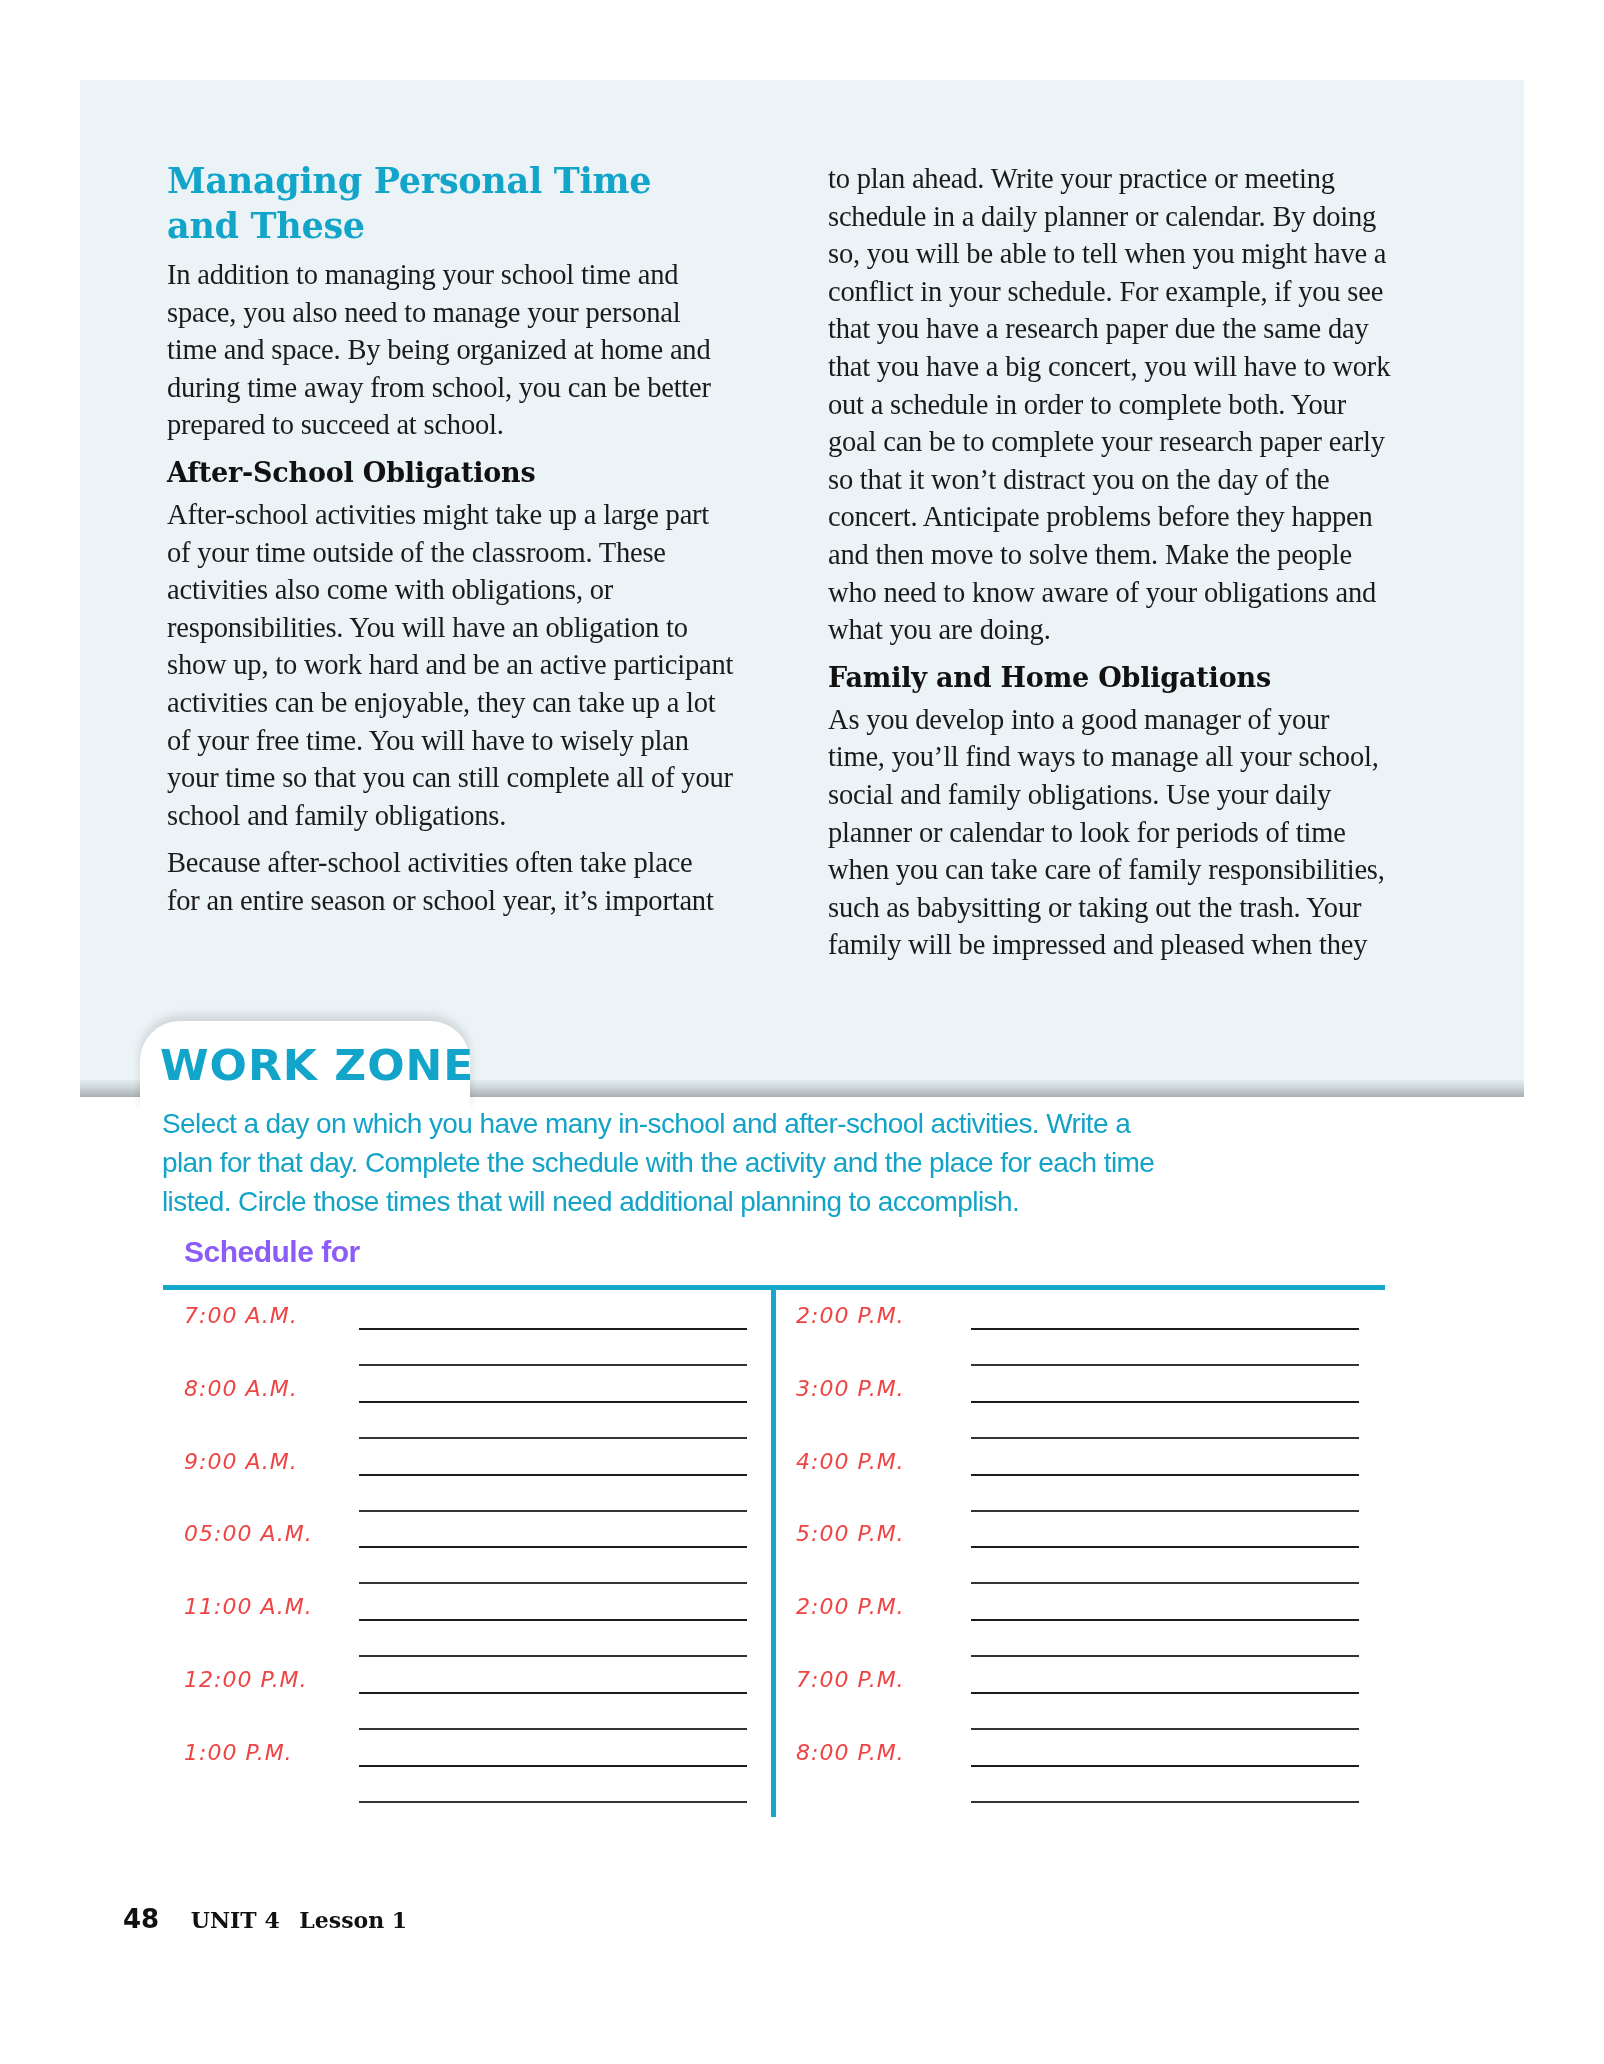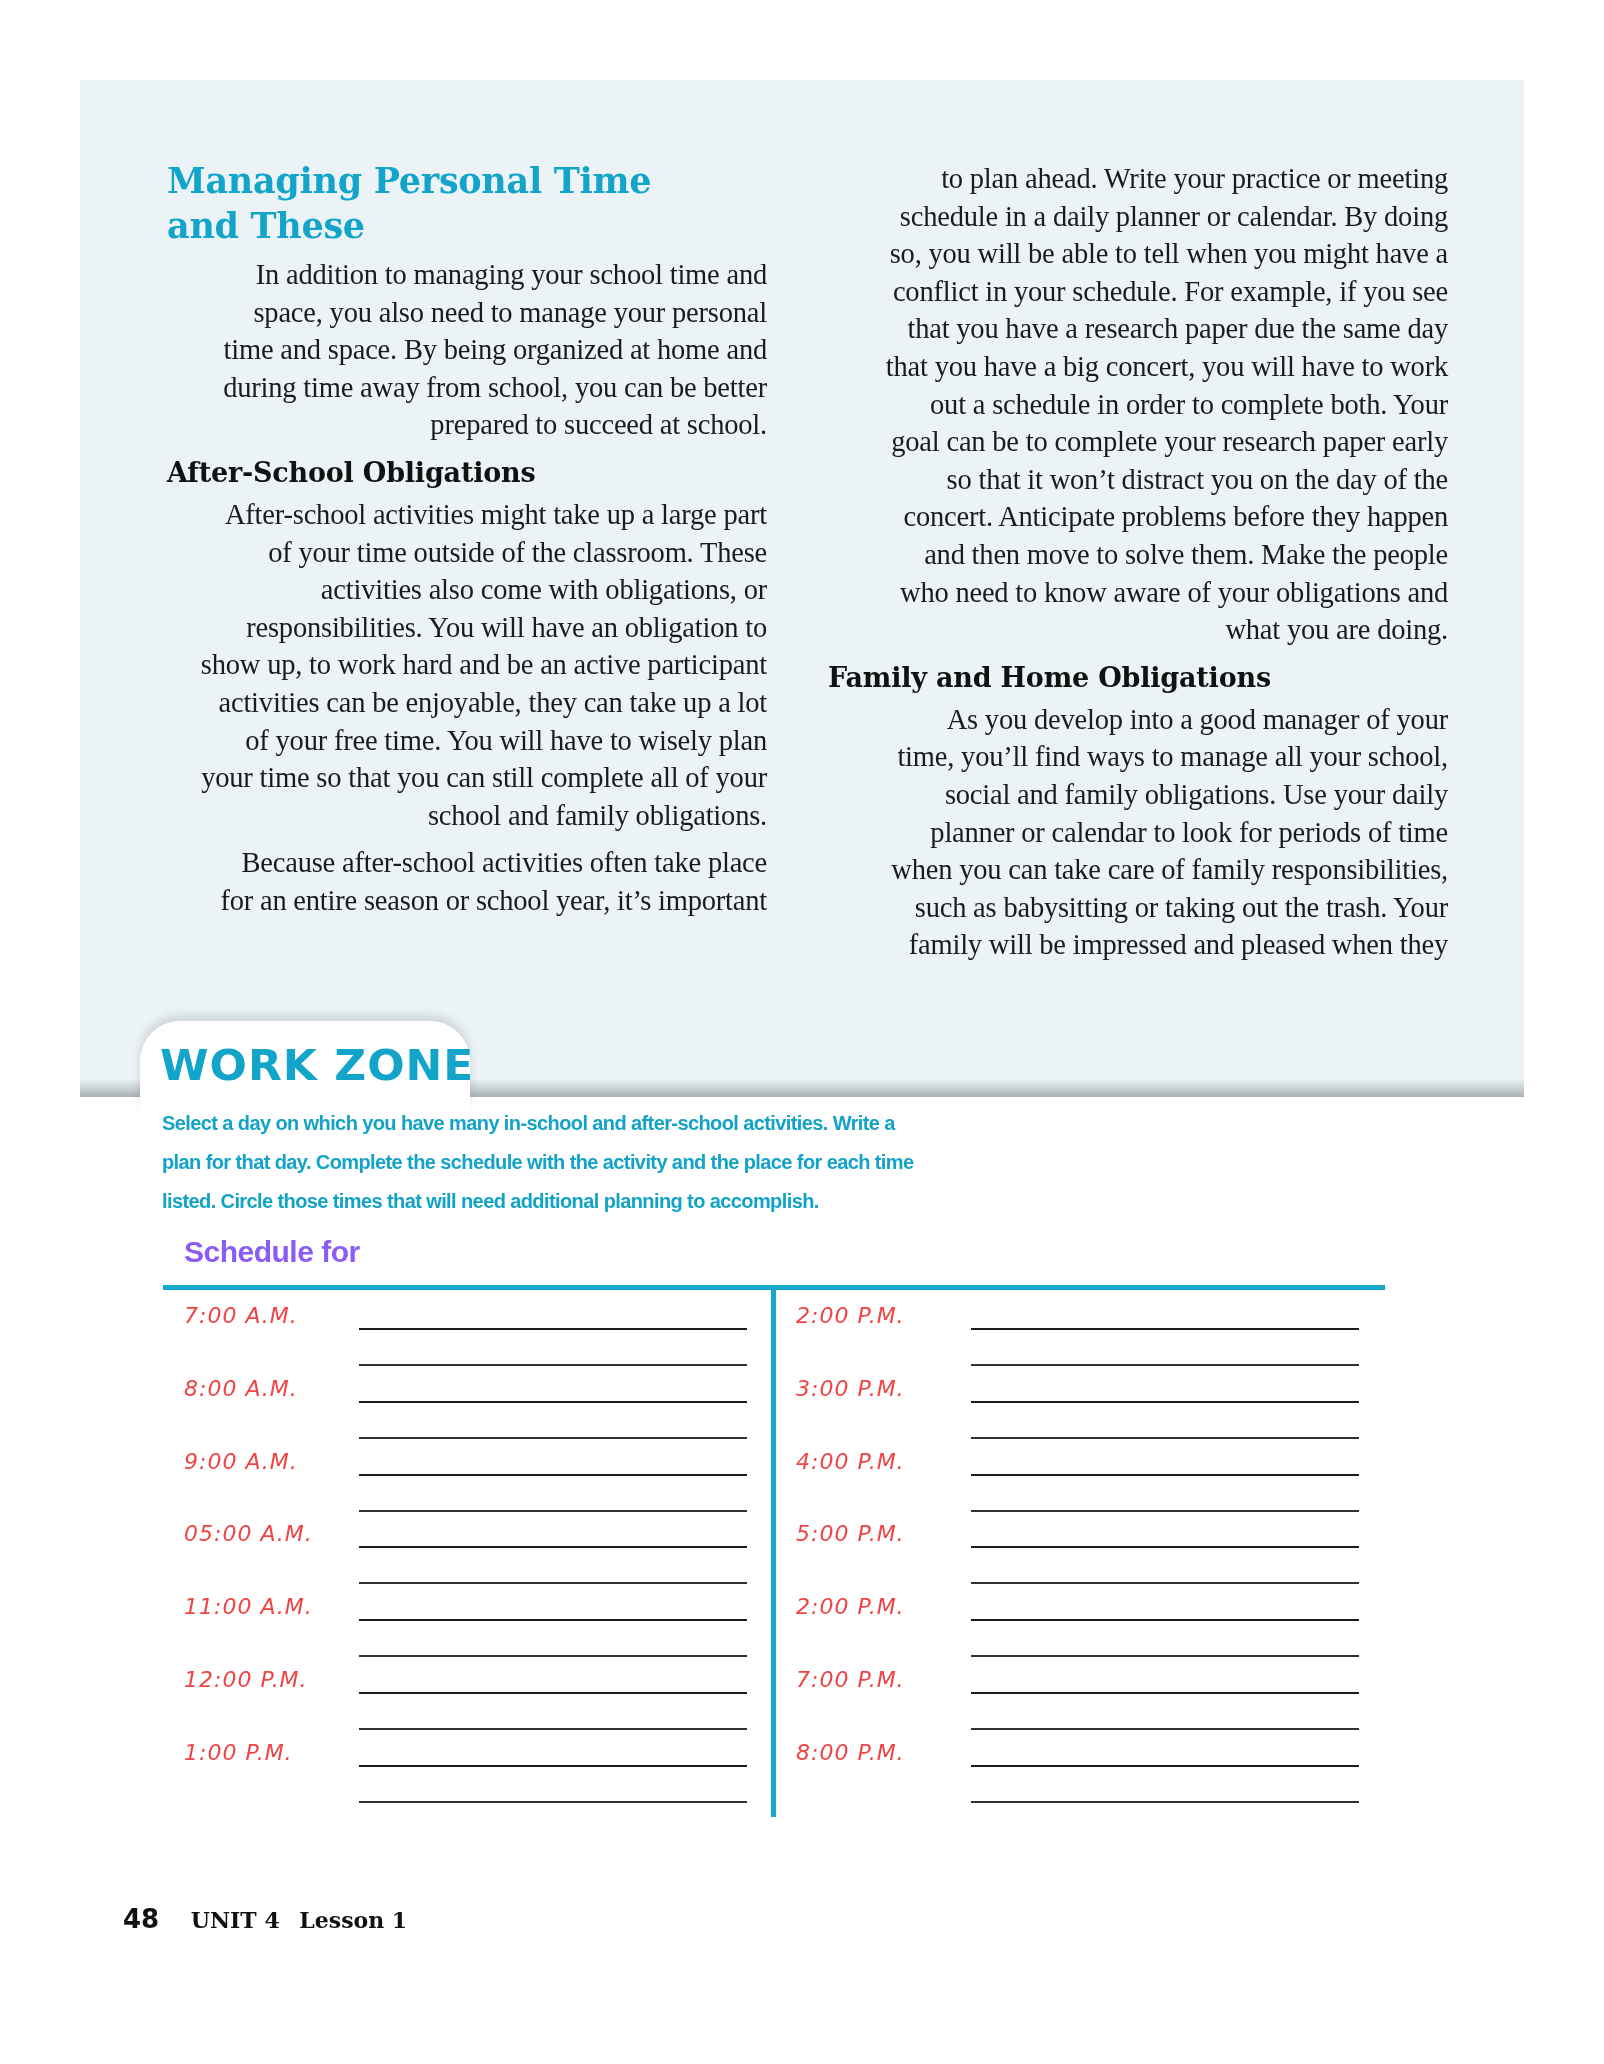--- a/index.html
+++ b/index.html
@@ -31,42 +31,41 @@
     .subhead {
       margin: 10px 0 4px 0; color: #111;
       font-family: "DejaVu Serif", serif; font-weight: bold;
       font-size: 27px; line-height: 38px; letter-spacing: -0.2px;
     }
     .body-text {
       margin: 0 0 10px 0;
       font-family: "Liberation Serif", serif;
       font-size: 28.5px; line-height: 37.6px; color: #1b1b1b;
       letter-spacing: -0.2px;
-      text-align: right;
     }
     .col-left .body-text.intro { margin-top: 8px; }
     .lines .ln { display: block; white-space: nowrap; }
 
     
     .wz-tab {
       position: absolute; left: 140px; top: 1021px; width: 330px; height: 90px;
       background: #ffffff; border-radius: 40px 40px 0 0;
       box-shadow: 0 -6px 10px rgba(0,0,0,0.12);
     }
     .wz-tab-cover { position: absolute; left: 140px; top: 1088px; width: 330px; height: 30px; background: #fff; }
     .wz-title {
       position: absolute; left: 160px; top: 1040px;
       font-family: "DejaVu Sans", sans-serif; font-weight: bold;
       font-size: 44px; line-height: 52px; color: #12a5c9; letter-spacing: 1px;
       transform: scaleY(0.95);
     }
     .wz-instructions {
       position: absolute; left: 162px; top: 1104px; width: 1100px;
-      font-family: "Liberation Sans", sans-serif; font-weight: bold;
-      font-size: 20px; line-height: 39px; color: #12a3c7;
+      font-family: "Liberation Sans", sans-serif; font-weight: normal;
+      font-size: 28px; line-height: 39px; color: #12a3c7;
       letter-spacing: -0.6px;
     }
     .schedule-label {
       position: absolute; left: 184px; top: 1232px;
       font-family: "Liberation Sans", sans-serif; font-weight: bold;
       font-size: 30px; line-height: 40px; color: #8b5cf6; letter-spacing: -0.5px;
     }
     .schedule-rule {
       position: absolute; left: 163px; top: 1285px; width: 1222px; height: 5px;
       background: #14a8cb;

